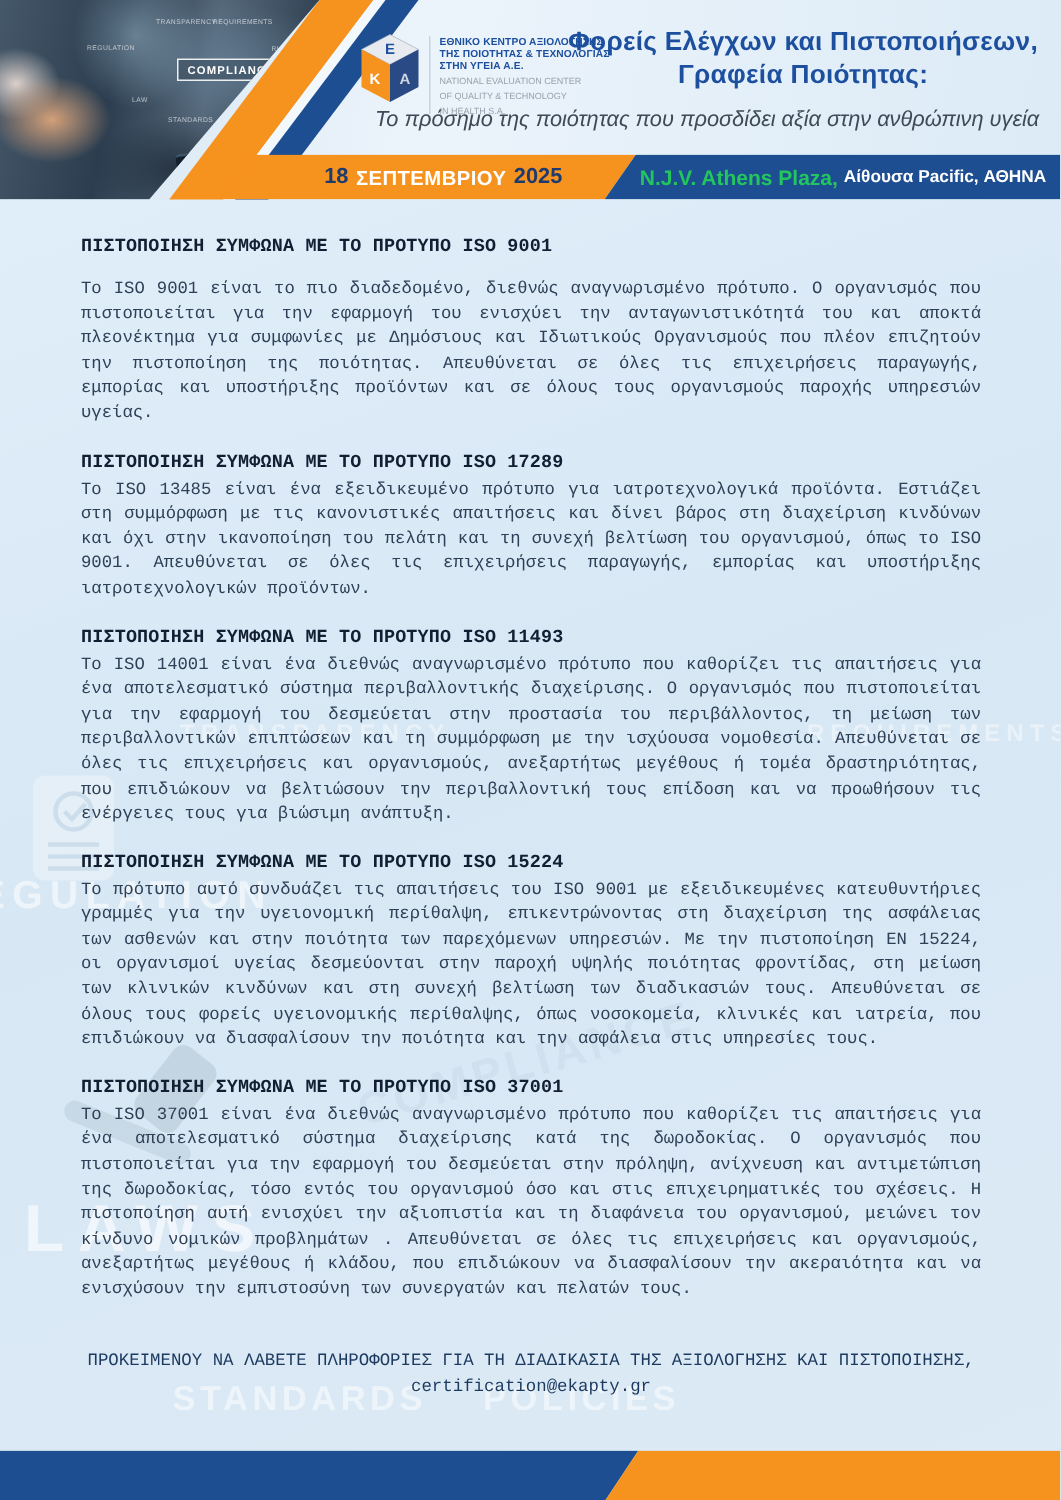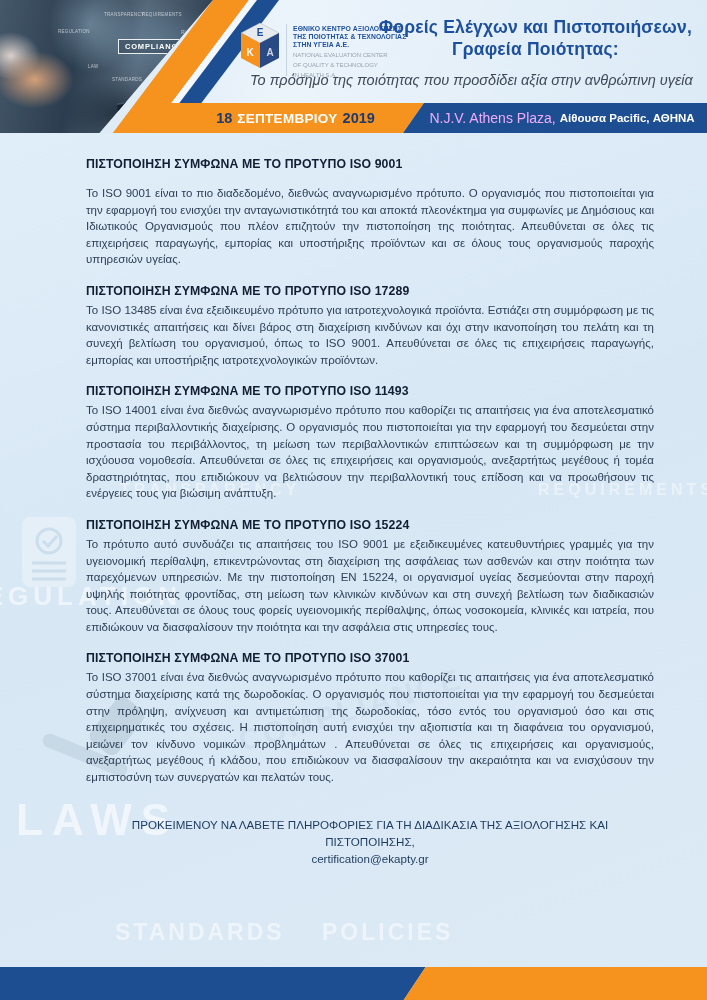--- a/index.html
+++ b/index.html
@@ -41,41 +41,41 @@
   .band-navy{left:257px;width:22px;background:#1e4e92;}
 
   
   .bar{position:absolute;top:103px;height:30px;z-index:15;display:flex;align-items:center;justify-content:center;}
   .bar-orange{left:147px;width:277px;background:#f6921e;
     clip-path:polygon(8.3% 0,100% 0,92.4% 100%,0 100%);padding-left:20px;box-sizing:border-box;}
   .bar-blue{left:403px;width:304px;background:#1e4e92;
     clip-path:polygon(6.9% 0,100% 0,100% 100%,0 100%);padding-left:14px;box-sizing:border-box;}
   .date-day,.date-year{color:#1d3b6e;font-weight:bold;font-size:14.5px;}
   .date-month{color:#fff;font-weight:bold;font-size:13.5px;margin:0 5px;letter-spacing:.3px;}
-  .venue-bold{color:#f0abfc;font-weight:normal;font-size:14px;white-space:nowrap;}
+  .venue-bold{color:#22c55e;font-weight:bold;font-size:14px;white-space:nowrap;}
   .venue-rest{color:#fff;font-weight:bold;font-size:11.5px;margin-left:4px;white-space:nowrap;}
 
   
   .logo-wrap{position:absolute;left:240px;top:22px;display:flex;align-items:flex-start;z-index:16;}
   .cube{width:40px;height:48px;}
   .logo-divider{width:1px;height:52px;background:#c3d3e2;margin:2px 6px 0 6px;}
   .org-lines{padding-top:3px;}
   .org-gr{color:#1c4f9e;font-weight:bold;font-size:6.8px;line-height:8px;letter-spacing:.1px;}
   .org-en{color:#97a3ae;font-size:6px;line-height:7px;margin-top:3px;}
 
   
   .main-title{position:absolute;right:15px;top:16px;text-align:center;z-index:16;
     color:#1c4f9e;font-weight:bold;font-size:17.5px;line-height:22px;letter-spacing:.2px;}
   .tagline{position:absolute;left:250px;top:72px;width:450px;text-align:left;z-index:16;
     color:#3f4a57;font-style:italic;font-size:14.5px;}
 
   
   .content{position:absolute;left:0;top:133px;width:707px;height:834px;
     background:linear-gradient(160deg,#e0eef9 0%,#d7e7f4 45%,#dceaf5 100%);overflow:hidden;}
-  .content-inner{position:relative;z-index:2;padding:24px 53px 0 86px;}
+  .content-inner{position:relative;z-index:2;padding:24px 53px 0 54px;font-family:Liberation Mono, monospace;}
   .section{margin-bottom:16px;}
   .section h2{margin:0 0 4px 0;color:#121f33;font-size:12.3px;font-weight:bold;letter-spacing:.1px;}
   .section.first h2{margin-bottom:14px;}
   .section p{margin:0;color:#2e4057;font-size:11.5px;line-height:16.6px;text-align:justify;}
 
   .contact{margin-top:30px;text-align:center;color:#1c3a5f;font-size:11.6px;line-height:17px;}
   .contact .email{color:#1c3a5f;text-decoration:none;}
 
   
   .wm{position:absolute;color:rgba(255,255,255,.55);font-weight:bold;white-space:nowrap;z-index:1;}
@@ -101,21 +101,21 @@
 </head>
 <body>
 
 <div class="page">
 
   <div class="header">
 
     <div class="bar bar-orange">
       <span class="date-day">18</span>
       <span class="date-month">ΣΕΠΤΕΜΒΡΙΟΥ</span>
-      <span class="date-year">2019</span>
+      <span class="date-year">2025</span>
     </div>
     <div class="bar bar-blue">
       <span class="venue-bold">N.J.V. Athens Plaza,</span>
       <span class="venue-rest">Αίθουσα Pacific, ΑΘΗΝΑ</span>
     </div>
 
     <div class="band band-orange"></div>
     <div class="band band-white"></div>
     <div class="band band-navy"></div>
 

